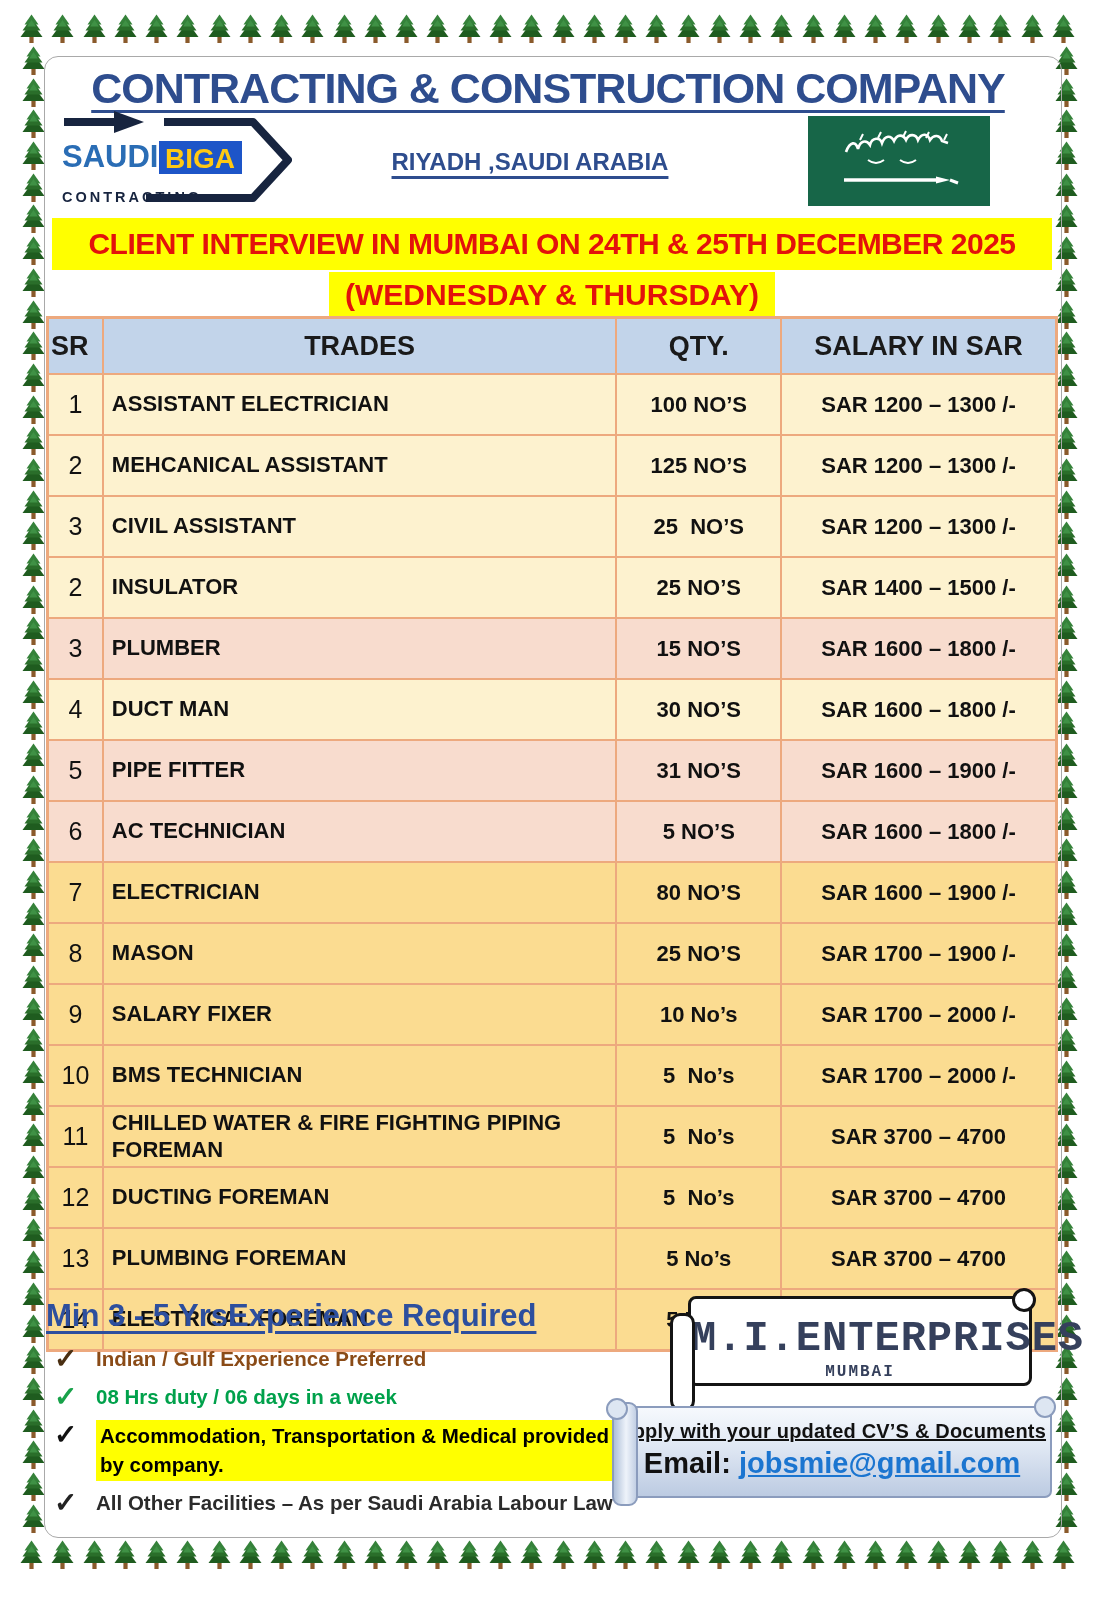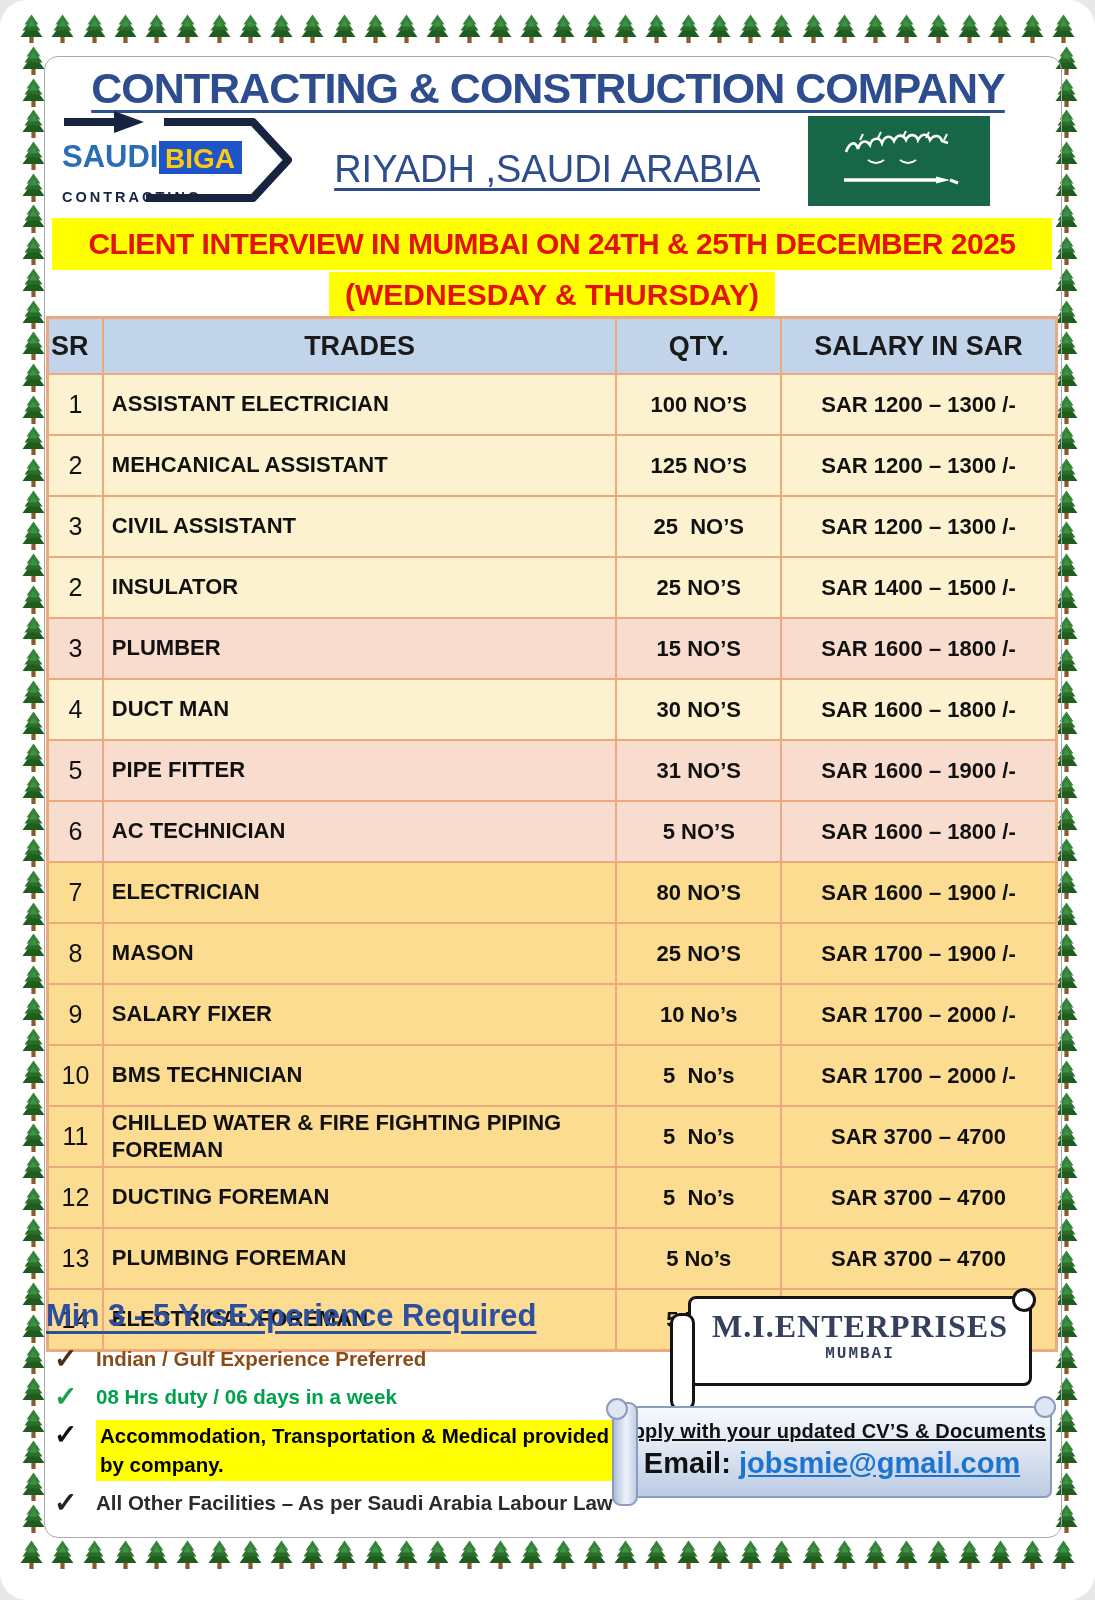--- a/index.html
+++ b/index.html
@@ -1,17 +1,17 @@
 <!DOCTYPE html>
 <html style="--title-blue: #2e4d8e; --banner-red: #e3120b; --highlight-yellow: #ffff00; --header-bg: #c2d4ea; --row-cream: #fdf2cf; --row-pink: #f8dcce; --row-gold: #fbdc91; --table-border: #eda97e; --exp-title-blue: #2d4f9e; --email-blue: #1b75d0; --flag-green: #176848; --tree-green: #2a6e2a; --logo-navy: #17243f; --logo-blue: #2a6db5; --logo-yellow: #ffc913; --logo-box-blue: #1d55c8;"><head>
 <meta charset="utf-8">
 <style>
   html,body{margin:0;padding:0;background:#e8e8e8;}
   .page{position:relative;width:1095px;height:1600px;margin:0 auto;background:#ffffff;
-        overflow:hidden;font-family:"Liberation Sans",sans-serif;color:#111;border-radius:27px;}
+        overflow:hidden;font-family:"Liberation Sans",sans-serif;color:#111;}
 
   
   .tree-strip{position:absolute;display:flex;justify-content:space-between;}
   .tree-strip.h{left:18px;width:1059px;height:30px;flex-direction:row;}
   .tree-strip.top{top:14px;}
   .tree-strip.bottom{top:1540px;}
   .tree-strip.v{top:46px;height:1488px;width:28px;flex-direction:column;}
   .tree-strip.left{left:20px;}
   .tree-strip.right{left:1053px;}
   .tree{width:27px;height:30px;display:inline-block;line-height:0;}
@@ -19,22 +19,22 @@
   
   .frame{position:absolute;left:44px;top:56px;width:1016px;height:1480px;
          border:1.5px solid #a9a9a9;border-radius:14px;pointer-events:none;}
 
   
   .title{position:absolute;left:60px;top:64px;width:976px;text-align:center;
          font-size:43px;font-weight:800;color:var(--title-blue,#2e4d8e);
          text-decoration:underline;text-decoration-thickness:3px;text-underline-offset:7px;
          letter-spacing:-1px;white-space:nowrap;}
   .logo{position:absolute;left:60px;top:108px;width:232px;height:100px;}
-  .location{position:absolute;left:300px;top:148px;width:460px;text-align:right;
-            font-size:38px;font-weight:400;color:var(--title-blue,#2e4d8e);
+  .location{position:absolute;left:300px;top:148px;width:460px;text-align:center;
+            font-size:24px;font-weight:700;color:var(--title-blue,#2e4d8e);
             text-decoration:underline;text-decoration-thickness:3px;text-underline-offset:6px;
             white-space:nowrap;}
   .flag{position:absolute;left:808px;top:116px;width:182px;height:90px;line-height:0;}
 
   
   .banner{position:absolute;left:52px;top:218px;width:1000px;text-align:center;}
   .banner .l1{display:block;background:var(--highlight-yellow,#ffff00);
               color:var(--banner-red,#e3120b);font-size:30px;font-weight:800;
               padding:9px 2px;letter-spacing:-0.5px;white-space:nowrap;}
   .banner .l2{display:inline-block;background:var(--highlight-yellow,#ffff00);
@@ -68,22 +68,22 @@
   ul.reqs .btext{font-size:20.5px;font-weight:700;line-height:1.45;}
   ul.reqs .btext.hl{background:var(--highlight-yellow,#ffff00);padding:1px 4px;}
 
   
   .scroll-white{position:absolute;left:688px;top:1296px;width:338px;height:84px;
                 background:#fff;border:3px solid #141414;border-radius:8px;text-align:center;}
   .scroll-white .roll{position:absolute;left:-21px;top:14px;width:19px;height:92px;background:#fff;
                 border:3px solid #141414;border-radius:10px;}
   .scroll-white .curl{position:absolute;right:-7px;top:-11px;width:18px;height:18px;background:#fff;
                 border:3px solid #141414;border-radius:50%;}
-  .agency-name{font-family:Liberation Serif, serif;font-size:32px;font-weight:700;
-               color:#35405c;margin-top:9px;letter-spacing:1px;}
+  .agency-name{font-family:Liberation Mono, monospace;font-size:42px;font-weight:700;
+               color:#35405c;margin-top:16px;letter-spacing:1px;}
   .agency-city{font-family:Liberation Mono, monospace;font-size:16px;font-weight:700;
                color:#35405c;letter-spacing:2px;}
 
   .scroll-blue{position:absolute;left:612px;top:1406px;width:436px;height:88px;text-align:center;
                background:linear-gradient(180deg,#f6f9fd 0%,#dfe7f3 45%,#bccbe2 100%);
                border:2px solid #8b9cbd;border-radius:7px;}
   .scroll-blue .roll{position:absolute;left:-2px;top:-6px;width:22px;height:100px;
                background:linear-gradient(90deg,#aebfd8,#eef3fa 55%,#c2cfe4);
                border:2px solid #8b9cbd;border-radius:9px;}
   .scroll-blue .curl{position:absolute;width:18px;height:18px;border:2px solid #8b9cbd;

